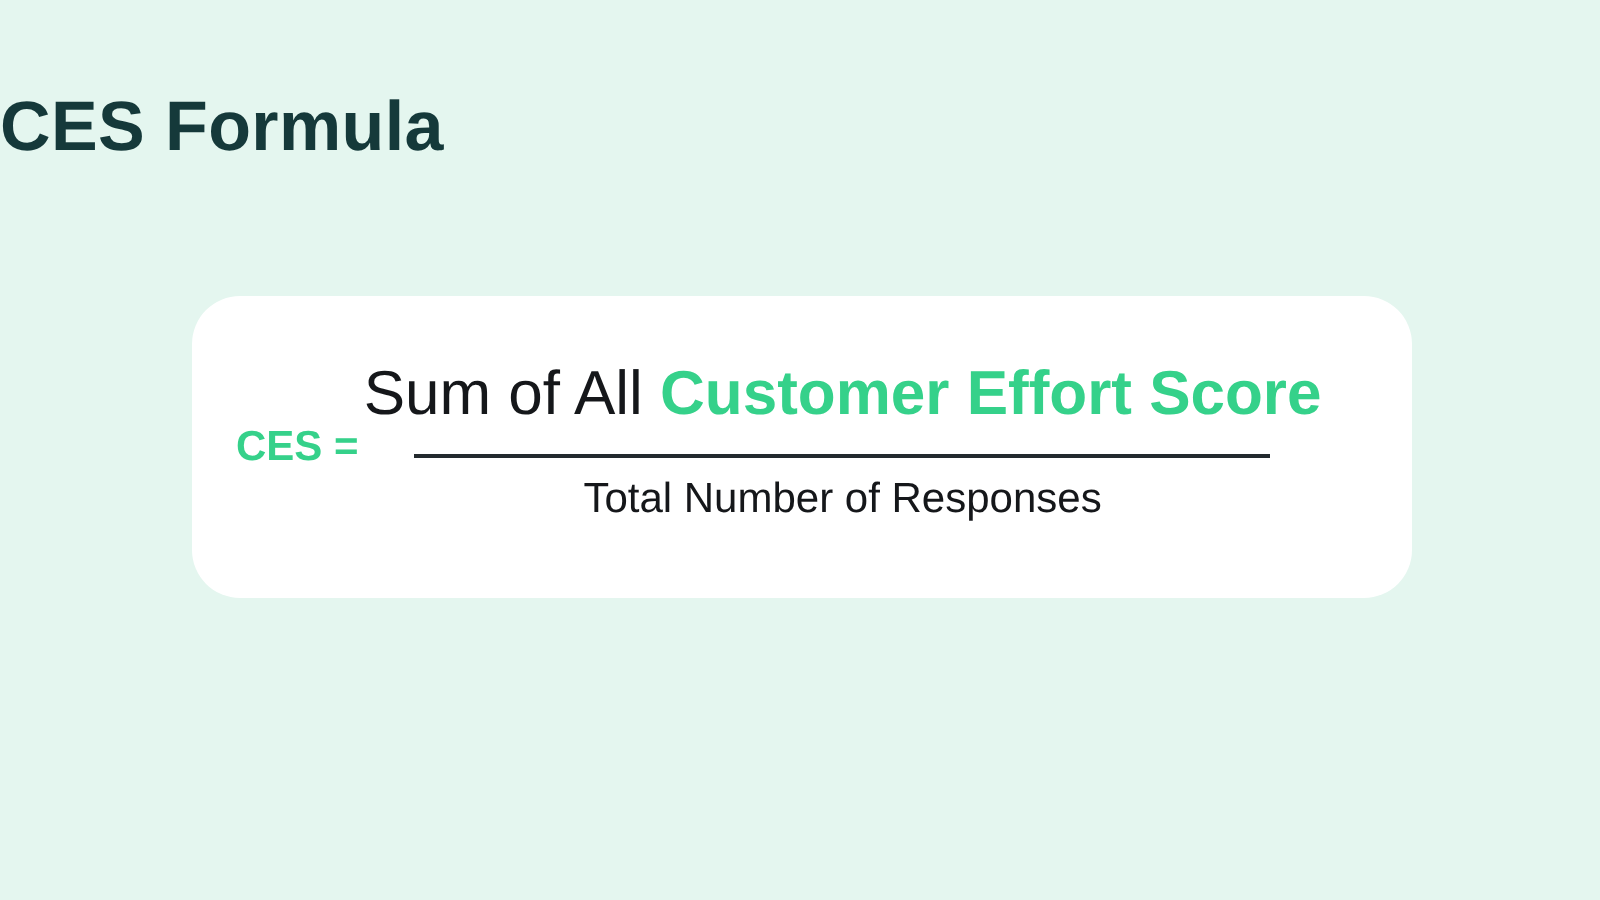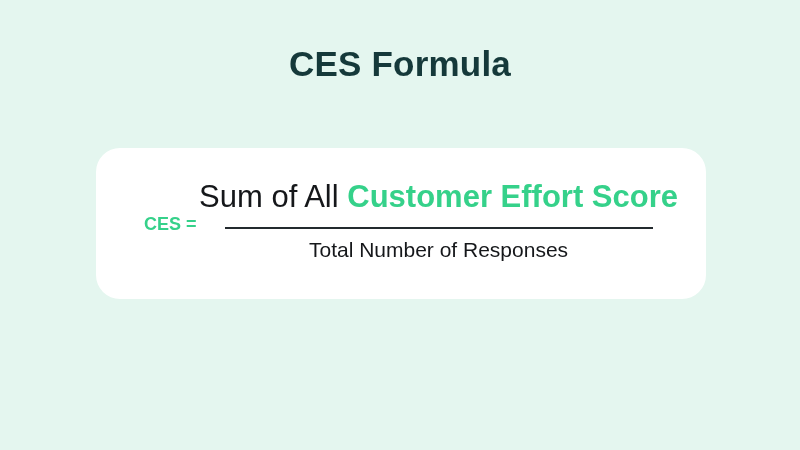--- a/index.html
+++ b/index.html
@@ -17,21 +17,21 @@
     position: relative;
     width: 800px;
     height: 450px;
     background: #e4f6ef;
   }
   .page-title {
     position: absolute;
     left: 0;
     top: 42px;
     width: 800px;
-    text-align: center;
+    text-align: left;
     font-size: 35px;
     font-weight: bold;
     color: #15393a;
     letter-spacing: 0.2px;
     line-height: 44px;
   }
   .formula-card {
     position: absolute;
     left: 96px;
     top: 148px;
@@ -45,22 +45,22 @@
     position: absolute;
     left: 0;
     top: 0;
     width: 610px;
     height: 151px;
     display: flex;
     align-items: center;
     justify-content: flex-start;
   }
   .lhs {
-    margin-left: 48px;
-    font-size: 18px;
+    margin-left: 22px;
+    font-size: 21px;
     font-weight: bold;
     color: #35d18a;
     white-space: nowrap;
     line-height: 1;
   }
   .fraction {
     margin-left: 28px;
     display: flex;
     flex-direction: column;
     align-items: center;

